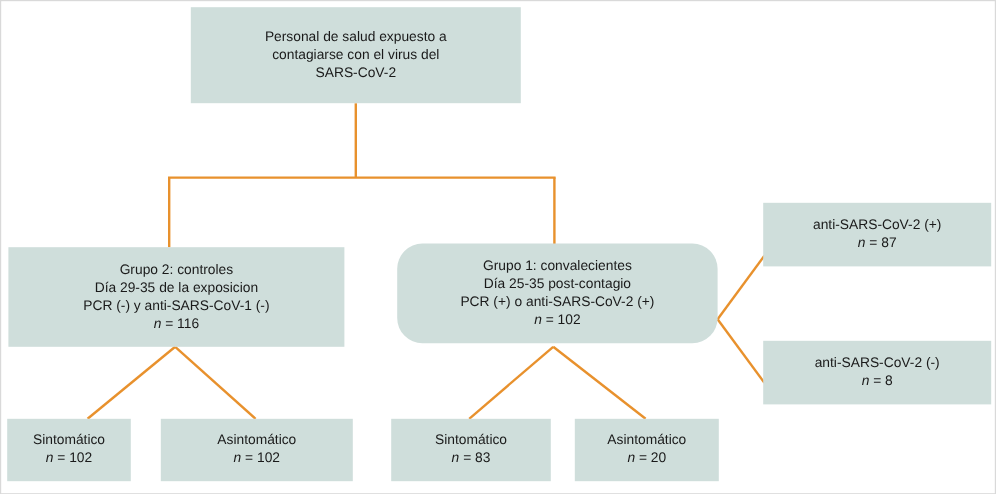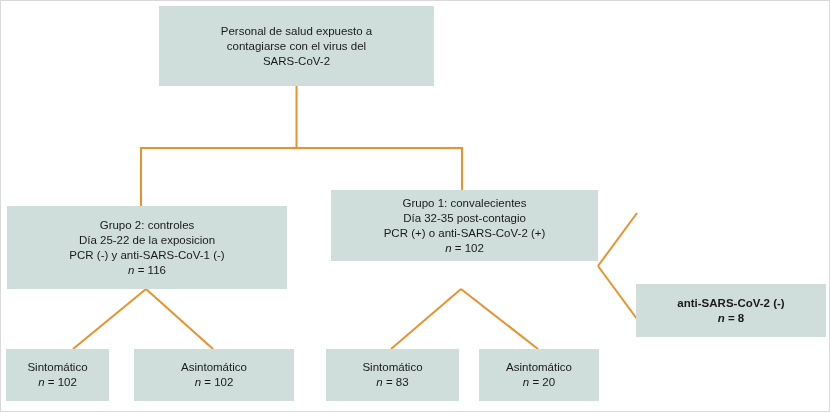--- a/index.html
+++ b/index.html
@@ -46,23 +46,23 @@
   .node .ln {
     display: block;
     white-space: nowrap;
   }
   .node .ln.it-n em {
     font-style: italic;
   }
   
   #node-root       { left: 158px; top: 5px;   width: 275px; height: 80px; }
   #node-group2     { left: 6px;   top: 205px; width: 280px; height: 83px; }
-  #node-group1     { left: 330px; top: 189px; width: 267px; height: 71px; }
+  #node-group1     { left: 330px; top: 202px; width: 267px; height: 83px; border-radius: 21px; }
   #node-ab-pos     { left: 635px; top: 168px; width: 190px; height: 53px; }
-  #node-ab-neg     { left: 635px; top: 283px; width: 190px; height: 53px; font-weight: bold; }
+  #node-ab-neg     { left: 635px; top: 283px; width: 190px; height: 53px; }
   #node-g2-sym     { left: 5px;   top: 348px; width: 103px; height: 52px; }
   #node-g2-asym    { left: 133px; top: 348px; width: 160px; height: 52px; }
   #node-g1-sym     { left: 325px; top: 348px; width: 133px; height: 52px; }
   #node-g1-asym    { left: 478px; top: 348px; width: 120px; height: 52px; }
 </style>
 </head>
 <body>
 
 <div id="canvas">
 
@@ -89,35 +89,41 @@
     <div class="lines">
       <span class="ln">Personal de salud expuesto a</span>
       <span class="ln">contagiarse con el virus del</span>
       <span class="ln">SARS-CoV-2</span>
     </div>
   </div>
 
   <div class="node" id="node-group2">
     <div class="lines">
       <span class="ln">Grupo 2: controles</span>
-      <span class="ln">Día 25-22 de la exposicion</span>
+      <span class="ln">Día 29-35 de la exposicion</span>
       <span class="ln">PCR (-) y anti-SARS-CoV-1 (-)</span>
       <span class="ln it-n"><em>n</em> <span>= 116</span></span>
     </div>
   </div>
 
   <div class="node" id="node-group1">
     <div class="lines">
       <span class="ln">Grupo 1: convalecientes</span>
-      <span class="ln">Día 32-35 post-contagio</span>
+      <span class="ln">Día 25-35 post-contagio</span>
       <span class="ln">PCR (+) o anti-SARS-CoV-2 (+)</span>
       <span class="ln it-n"><em>n</em> <span>= 102</span></span>
     </div>
   </div>
 
+  <div class="node" id="node-ab-pos">
+    <div class="lines">
+      <span class="ln">anti-SARS-CoV-2 (+)</span>
+      <span class="ln it-n"><em>n</em> <span>= 87</span></span>
+    </div>
+  </div>
 
   <div class="node" id="node-ab-neg">
     <div class="lines">
       <span class="ln">anti-SARS-CoV-2 (-)</span>
       <span class="ln it-n"><em>n</em> <span>= 8</span></span>
     </div>
   </div>
 
   <div class="node" id="node-g2-sym">
     <div class="lines">

